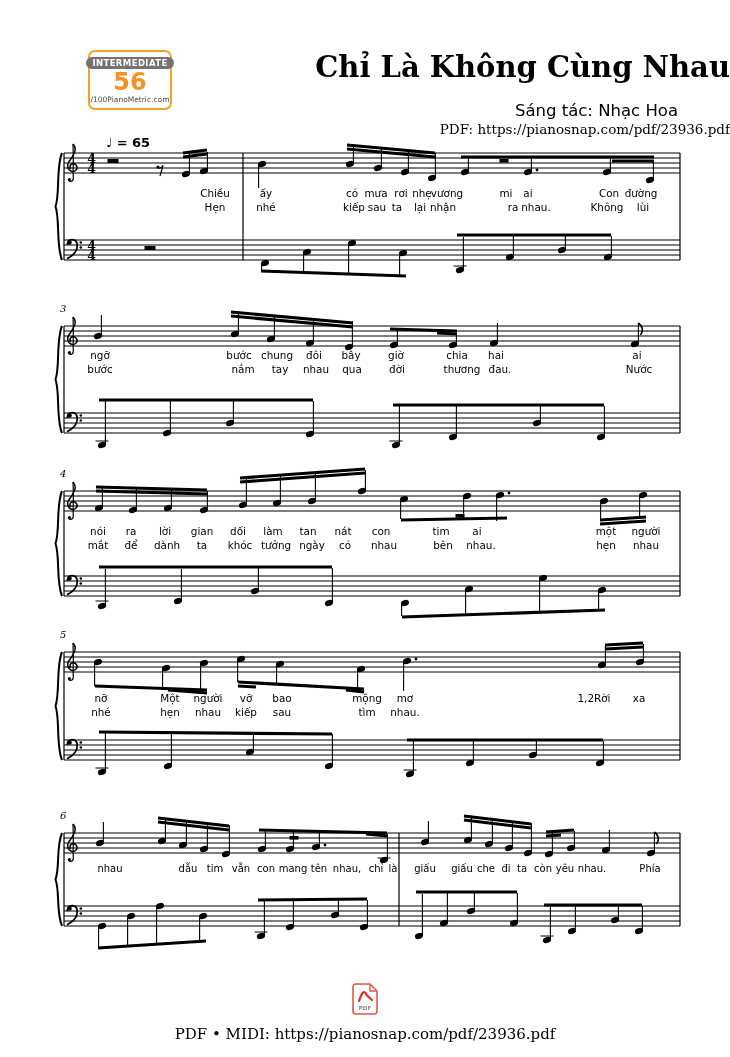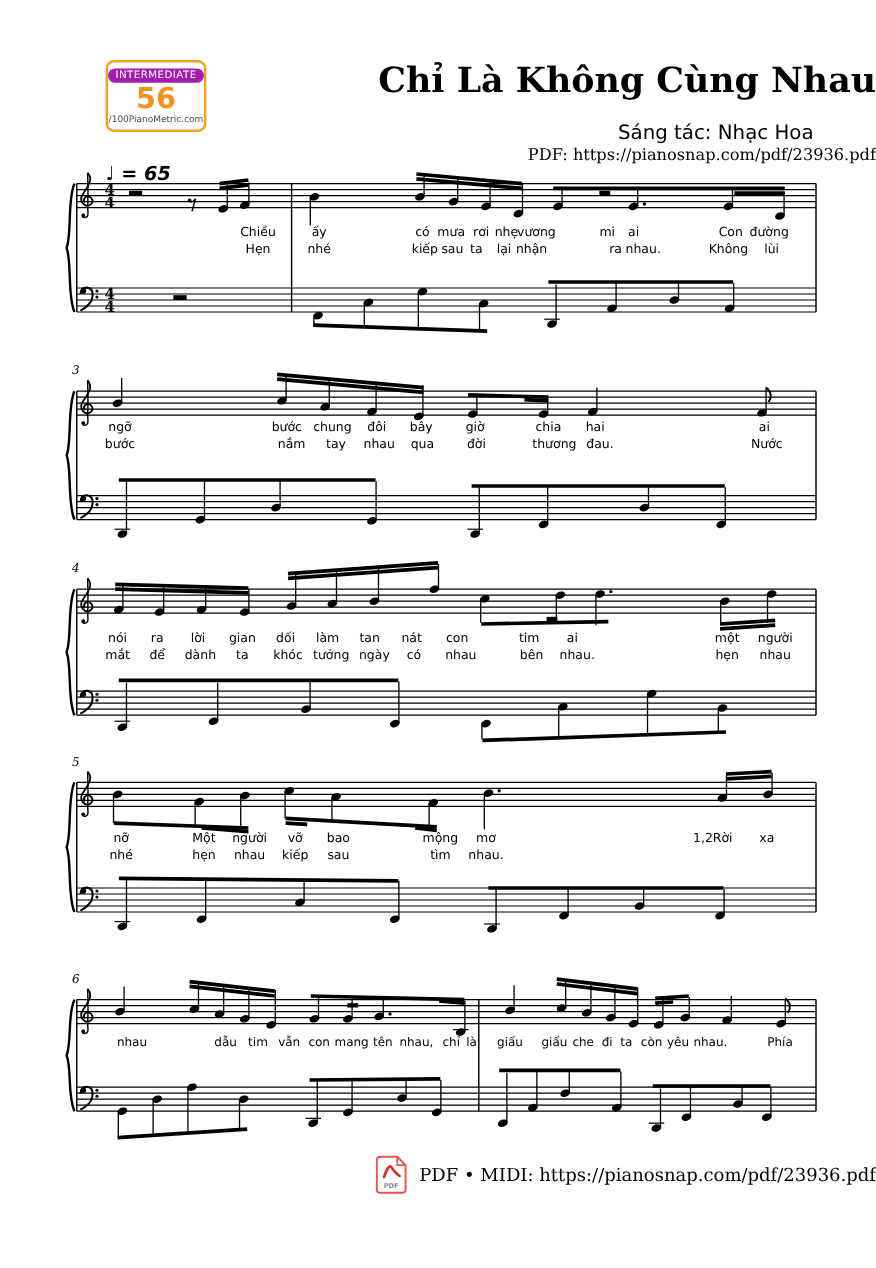--- a/index.html
+++ b/index.html
@@ -3,36 +3,36 @@
 <meta charset="utf-8">
 <style>
   html,body{margin:0;padding:0;}
   body{width:730px;height:1057px;background:#ffffff;position:relative;overflow:hidden;
        font-family:"DejaVu Sans",sans-serif;color:#000;}
   .page{position:absolute;inset:0;}
   
   .badge{position:absolute;left:88px;top:50px;width:84px;height:60px;border:2px solid #F6A21E;
          border-radius:7px;background:#fff;display:flex;flex-direction:column;align-items:center;
          justify-content:center;gap:1px;box-sizing:border-box;}
-  .badge-pill{background:#a21caf;color:#fff;font-size:8.5px;font-weight:400;letter-spacing:.4px;
+  .badge-pill{background:#737373;color:#fff;font-size:8.5px;font-weight:700;letter-spacing:.4px;
          padding:1px 6px;border-radius:8px;white-space:nowrap;}
   .badge-score{color:#F6921E;font-size:24px;font-weight:700;line-height:1;}
   .badge-sub{font-size:7.5px;color:#4a4a4a;white-space:nowrap;display:flex;gap:0;}
   .title{position:absolute;left:0;right:0;top:50px;text-align:right;
          font-family:"DejaVu Serif",serif;font-weight:700;font-size:29px;}
   .composer{position:absolute;right:52px;top:101px;font-size:16.5px;color:#000;}
   .pdfline{position:absolute;left:0;right:0;top:121px;text-align:right;
          font-family:"DejaVu Serif",serif;font-size:13.5px;}
-  .tempo{position:absolute;left:88px;top:135px;font-size:16px;font-weight:700;
-         font-family:"DejaVu Sans",sans-serif;font-style:italic;}
+  .tempo{position:absolute;left:106px;top:135px;font-size:13px;font-weight:700;
+         font-family:"DejaVu Sans",sans-serif;}
   
   #score{position:absolute;left:0;top:0;width:730px;height:1057px;}
   
-  .footer{position:absolute;left:0;right:0;top:962px;display:flex;align-items:center;
-          justify-content:flex-end;gap:9px;}
+  .footer{position:absolute;left:0;right:0;top:982px;display:flex;align-items:center;
+          justify-content:flex-end;gap:9px;flex-direction:column;}
   .footer-text{font-family:"DejaVu Serif",serif;font-size:15px;}
 </style>
 </head>
 <body>
 
 <div class="page">
 
   <div class="badge">
     <div class="badge-pill">INTERMEDIATE</div>
     <div class="badge-score">56</div>

